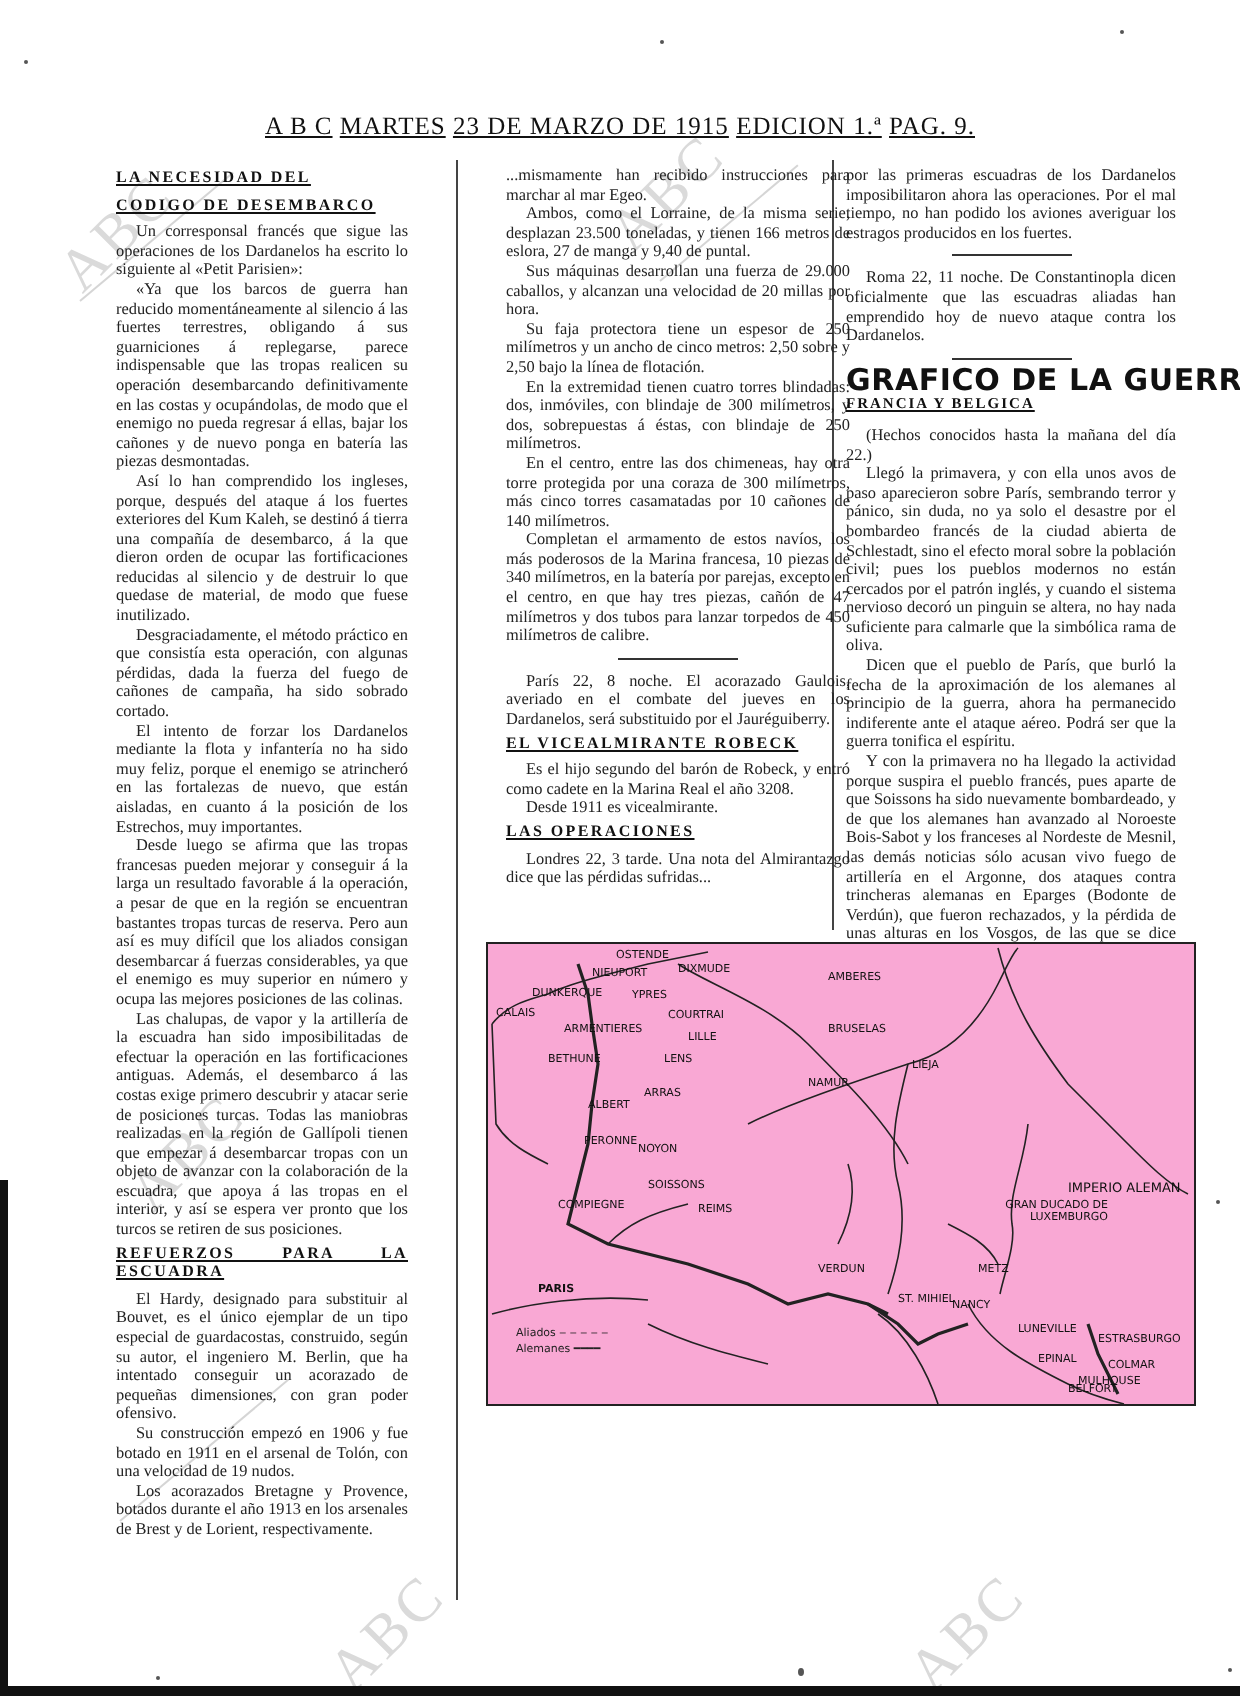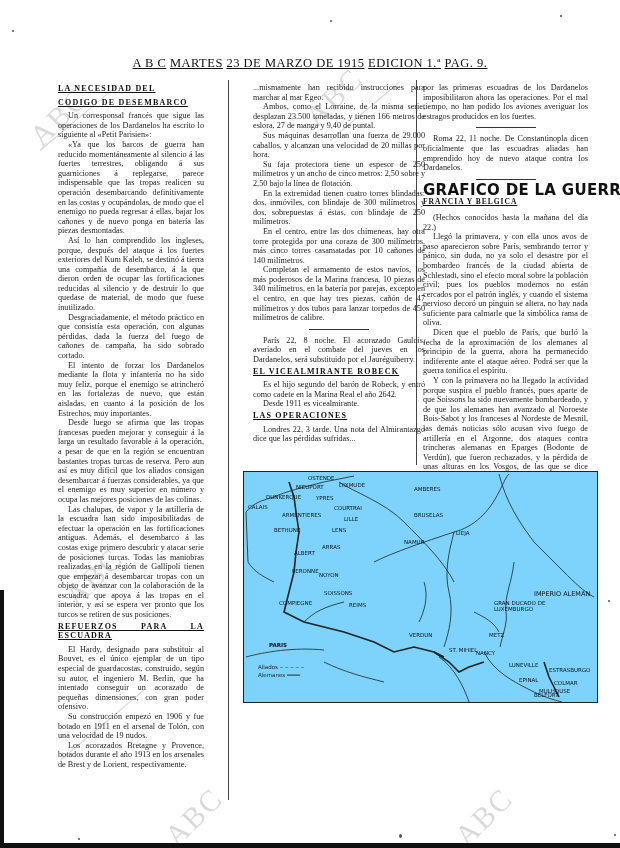--- a/index.html
+++ b/index.html
@@ -23,21 +23,21 @@
   .hed { font-size:8px; font-weight:bold; letter-spacing:1.2px; text-indent:0 !important;
          text-decoration:underline; margin:2px 0 4px 0 !important; color:#111; text-transform:uppercase; }
   .big-hed { font-family:"DejaVu Sans","Liberation Sans",sans-serif; font-size:15px;
              letter-spacing:0.3px; font-weight:bold; margin:4px 0 2px 0; color:#111; white-space:nowrap; }
   .sub-hed { font-size:7.5px; font-weight:bold; letter-spacing:1px; text-decoration:underline;
              margin:0 0 6px 0; color:#111; }
   .rule { height:0; border-top:1px solid #333; width:60px; margin:6px auto 6px auto; }
   .vrule { position:absolute; width:0; border-left:1px solid #444; }
   .map {
     position:absolute; left:243px; top:471px; width:353px; height:230px;
-    border:1.5px solid #222; background:#7dd3fc;
+    border:1.5px solid #222; background:#f9a8d4;text-align:right;
   }
   .map svg { position:absolute; left:0; top:0; }
   .map-label { position:absolute; font-family:"DejaVu Sans",sans-serif; font-size:5.5px; color:#111; white-space:nowrap; }
   .legend { position:absolute; font-family:"DejaVu Sans",sans-serif; font-size:5.5px; color:#222; white-space:nowrap; }
   .watermark {
     position:absolute; font-family:"Liberation Serif",serif; font-size:30px; color:rgba(150,150,150,0.35);
     transform:rotate(-45deg); letter-spacing:2px; pointer-events:none;
   }
   .wm-line { position:absolute; height:1px; background:rgba(150,150,150,0.4); transform-origin:left center; }
   .bottom-bar { position:absolute; left:0; top:843px; width:620px; height:5px; background:#111; }
@@ -92,21 +92,21 @@
     <p style="text-indent:0">...mismamente han recibido instrucciones para marchar al mar Egeo.</p>
     <p>Ambos, como el Lorraine, de la misma serie, desplazan 23.500 toneladas, y tienen 166 metros de eslora, 27 de manga y 9,40 de puntal.</p>
     <p>Sus máquinas desarrollan una fuerza de 29.000 caballos, y alcanzan una velocidad de 20 millas por hora.</p>
     <p>Su faja protectora tiene un espesor de 250 milímetros y un ancho de cinco metros: 2,50 sobre y 2,50 bajo la línea de flotación.</p>
     <p>En la extremidad tienen cuatro torres blindadas: dos, inmóviles, con blindaje de 300 milímetros, y dos, sobrepuestas á éstas, con blindaje de 250 milímetros.</p>
     <p>En el centro, entre las dos chimeneas, hay otra torre protegida por una coraza de 300 milímetros, más cinco torres casamatadas por 10 cañones de 140 milímetros.</p>
     <p>Completan el armamento de estos navíos, los más poderosos de la Marina francesa, 10 piezas de 340 milímetros, en la batería por parejas, excepto en el centro, en que hay tres piezas, cañón de 47 milímetros y dos tubos para lanzar torpedos de 450 milímetros de calibre.</p>
     <div class="rule"></div>
     <p>París 22, 8 noche. El acorazado Gaulois, averiado en el combate del jueves en los Dardanelos, será substituido por el Jauréguiberry.</p>
     <p class="hed">EL VICEALMIRANTE ROBECK</p>
-    <p>Es el hijo segundo del barón de Robeck, y entró como cadete en la Marina Real el año 2642.</p>
+    <p>Es el hijo segundo del barón de Robeck, y entró como cadete en la Marina Real el año 3208.</p>
     <p>Desde 1911 es vicealmirante.</p>
     <p class="hed">LAS OPERACIONES</p>
     <p>Londres 22, 3 tarde. Una nota del Almirantazgo dice que las pérdidas sufridas...</p>
   </div>
 
   <div class="col col3">
     <p style="text-indent:0">por las primeras escuadras de los Dardanelos imposibilitaron ahora las operaciones. Por el mal tiempo, no han podido los aviones averiguar los estragos producidos en los fuertes.</p>
     <div class="rule"></div>
     <p>Roma 22, 11 noche. De Constantinopla dicen oficialmente que las escuadras aliadas han emprendido hoy de nuevo ataque contra los Dardanelos.</p>
     <div class="rule"></div>

